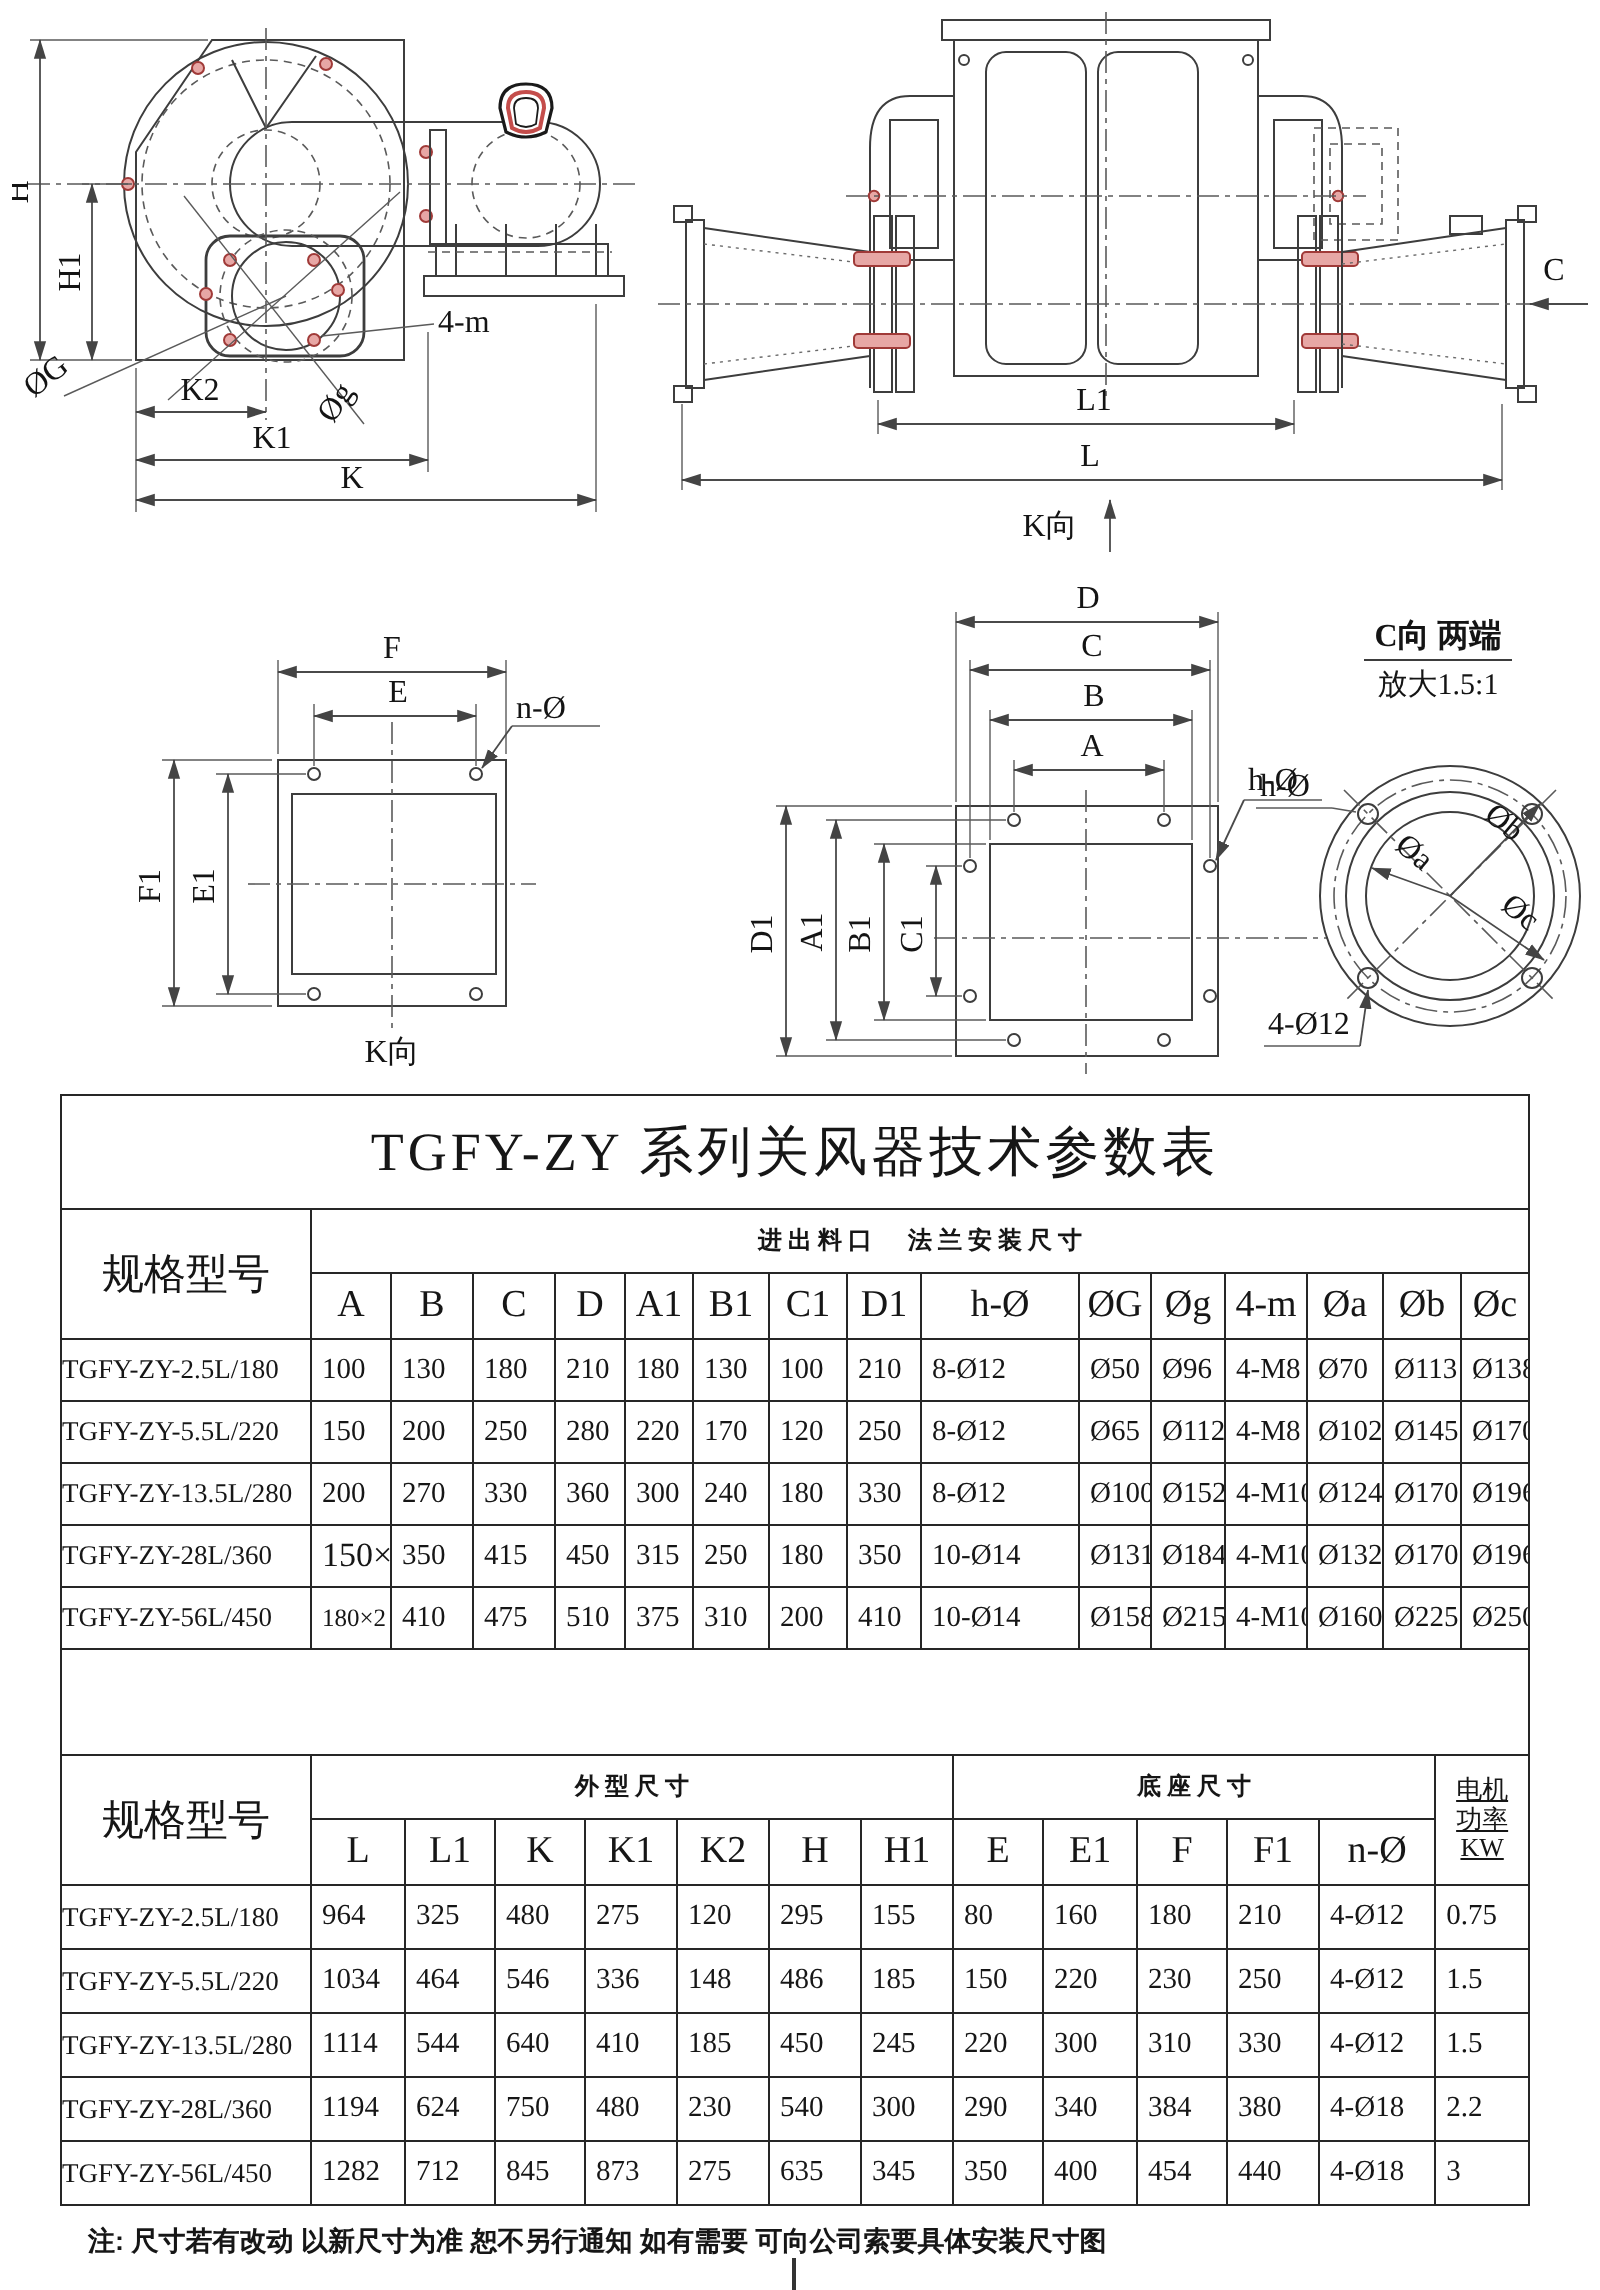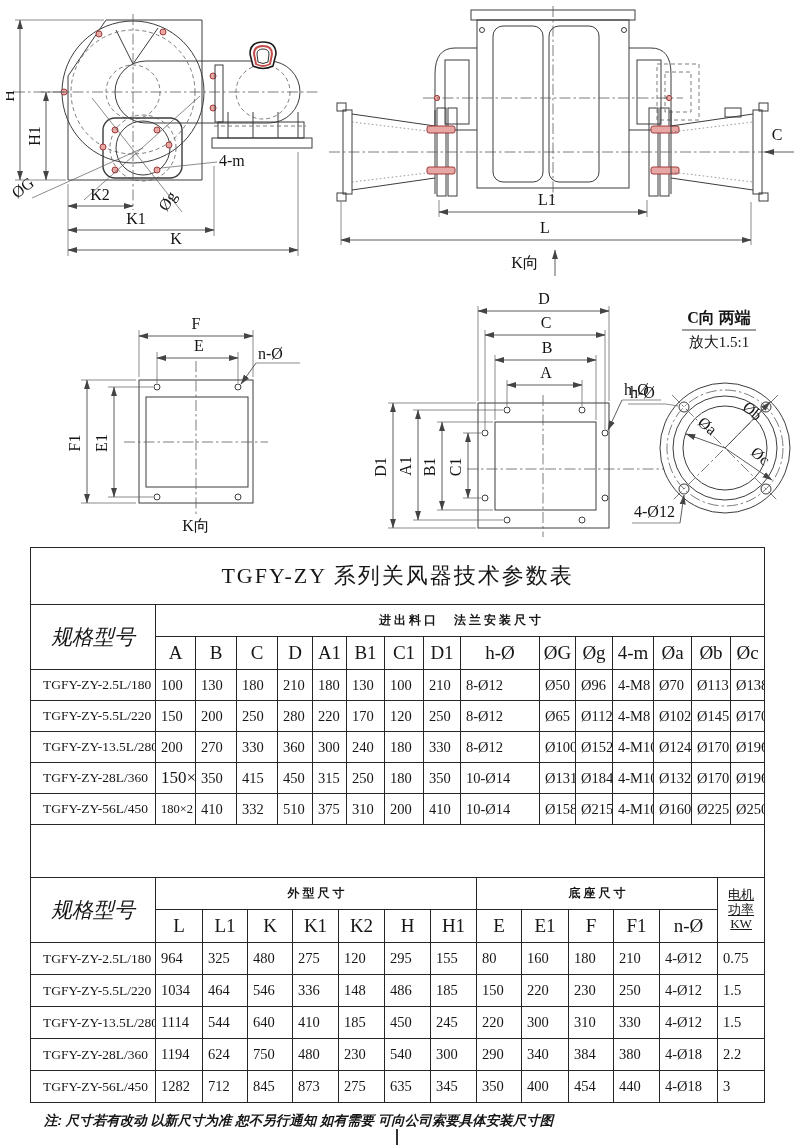--- a/index.html
+++ b/index.html
@@ -16,33 +16,33 @@
   .ext{stroke:#5a5a5a;stroke-width:0.7;fill:none;}
   .redb{fill:#e7a7a5;stroke:#a03a38;stroke-width:1;}
   .t{font-size:15px;fill:#141414;}
   .tc{text-anchor:middle;}
   .t16{font-size:16px;}
   
   .tblwrap{position:absolute;left:30px;width:734px;}
   table{border-collapse:collapse;table-layout:fixed;width:100%;}
   td{border:1.3px solid #262626;text-align:center;padding:0;overflow:hidden;
      font-size:15px;white-space:nowrap;}
-  .title-cell{height:56px;font-size:22px;letter-spacing:2px;}
+  .title-cell{height:56px;font-size:27px;letter-spacing:2px;}
   .grp{height:31px;font-size:12px;font-weight:bold;white-space:pre;}
   .colhead{height:32px;font-size:19px;}
-  .spec{font-size:21px;font-style:italic;}
-  .model{font-size:13.5px;text-align:left;padding-left:12px;}
+  .spec{font-size:21px;}
+  .model{font-size:13.5px;text-align:left;padding-left:0;}
   .val{text-align:left;padding-left:5px;font-size:14.5px;}
   .t1row td{height:30px;}
   .t2row td{height:31px;}
   .emptyrow td{height:52px;}
   .motor{font-size:13px;line-height:1.15;white-space:normal;text-decoration:underline;}
   .motor span{display:block;}
   .note{position:absolute;left:44px;top:1112px;font-size:13.5px;font-weight:bold;
-        font-family:"Liberation Sans","DejaVu Sans",sans-serif;font-style:italic;}
+        font-family:"Liberation Sans","DejaVu Sans",sans-serif;}
   .fold-tick{position:absolute;left:396px;top:1129px;width:1.5px;height:16px;background:#333;}
 </style>
 </head>
 <body>
 
 <div class="page">
 
   <svg class="panel" style="left:6px;top:4px" width="322" height="286" viewBox="0 0 322 286">
     <defs>
       <marker id="a1" viewBox="0 0 10 8" refX="9.5" refY="4" markerWidth="11" markerHeight="8.8" orient="auto-start-reverse">
@@ -438,21 +438,21 @@
         <td class="val">Ø184</td>
         <td class="val">4-M10</td>
         <td class="val">Ø132</td>
         <td class="val">Ø170</td>
         <td class="val">Ø196</td>
       </tr>
       <tr class="t1row">
         <td class="model">TGFY-ZY-56L/450</td>
         <td class="val" style="font-size:12.5px">180×2</td>
         <td class="val">410</td>
-        <td class="val">332</td>
+        <td class="val">475</td>
         <td class="val">510</td>
         <td class="val">375</td>
         <td class="val">310</td>
         <td class="val">200</td>
         <td class="val">410</td>
         <td class="val">10-Ø14</td>
         <td class="val">Ø158</td>
         <td class="val">Ø215</td>
         <td class="val">4-M10</td>
         <td class="val">Ø160</td>

